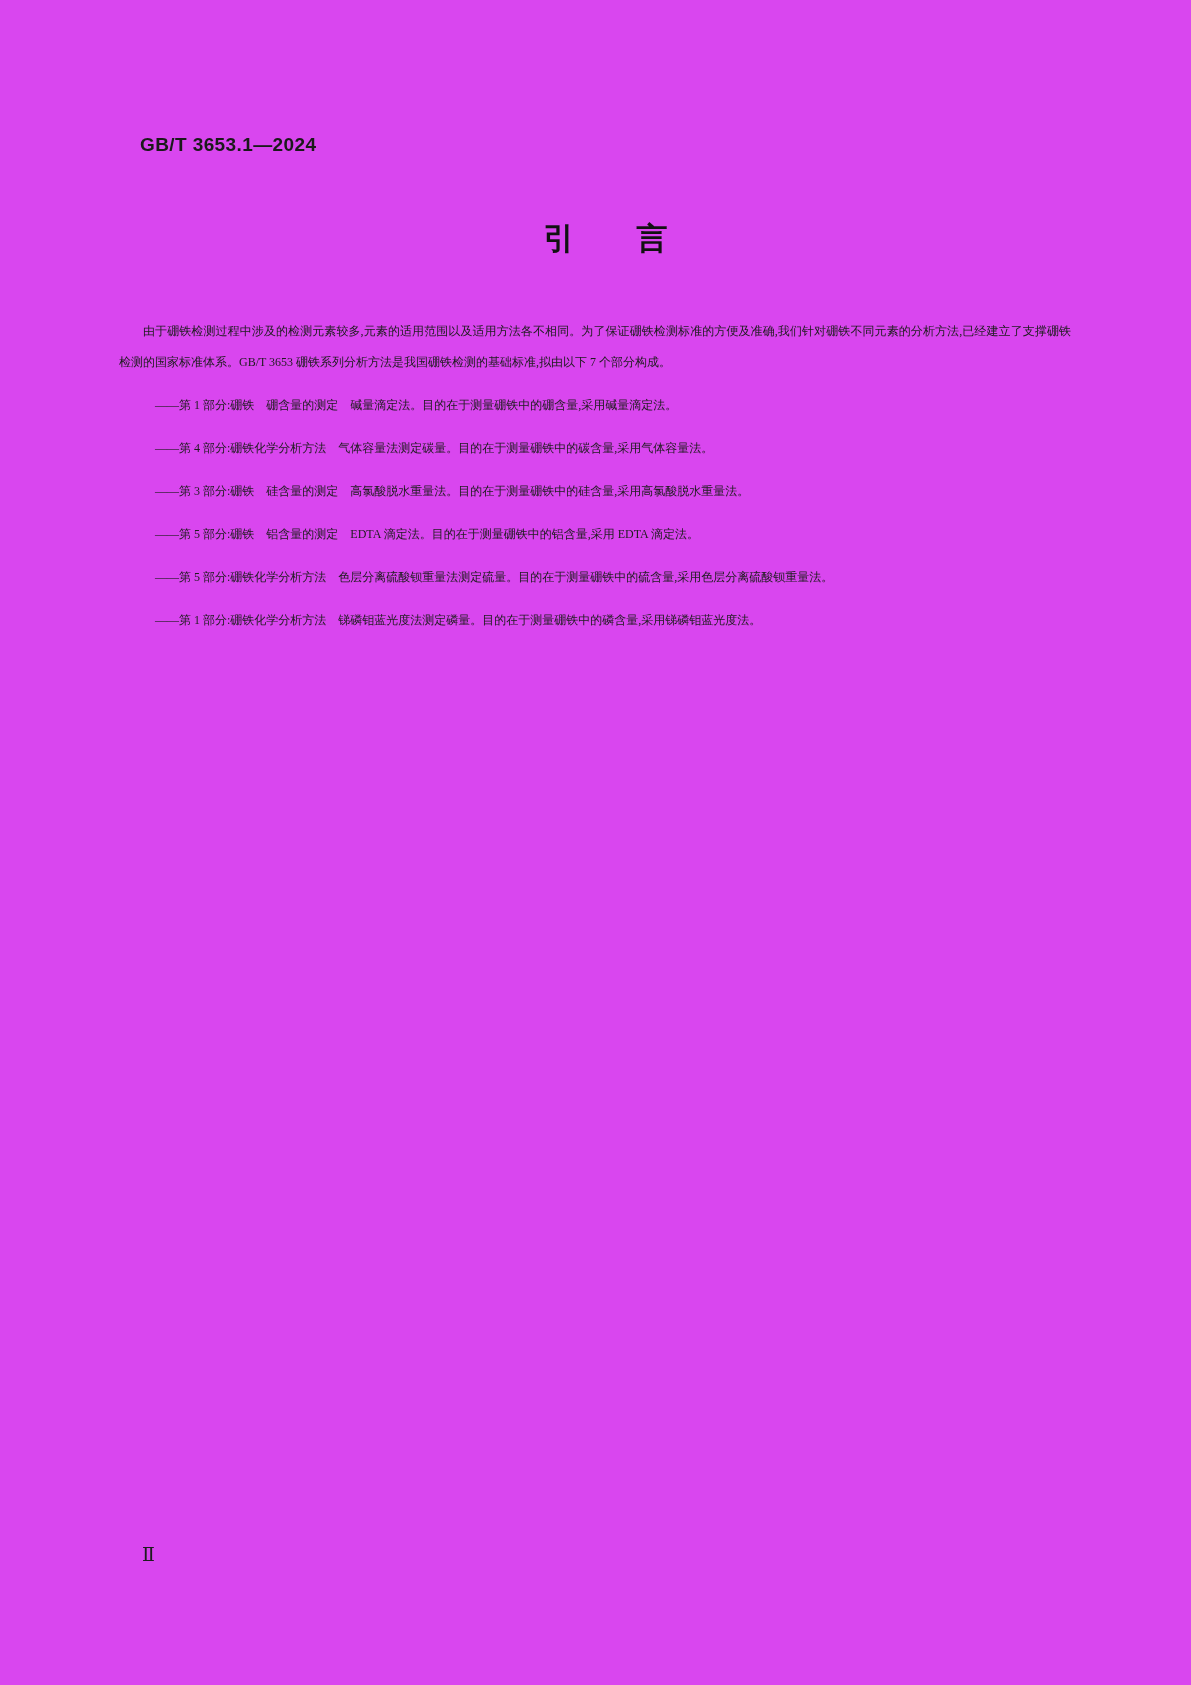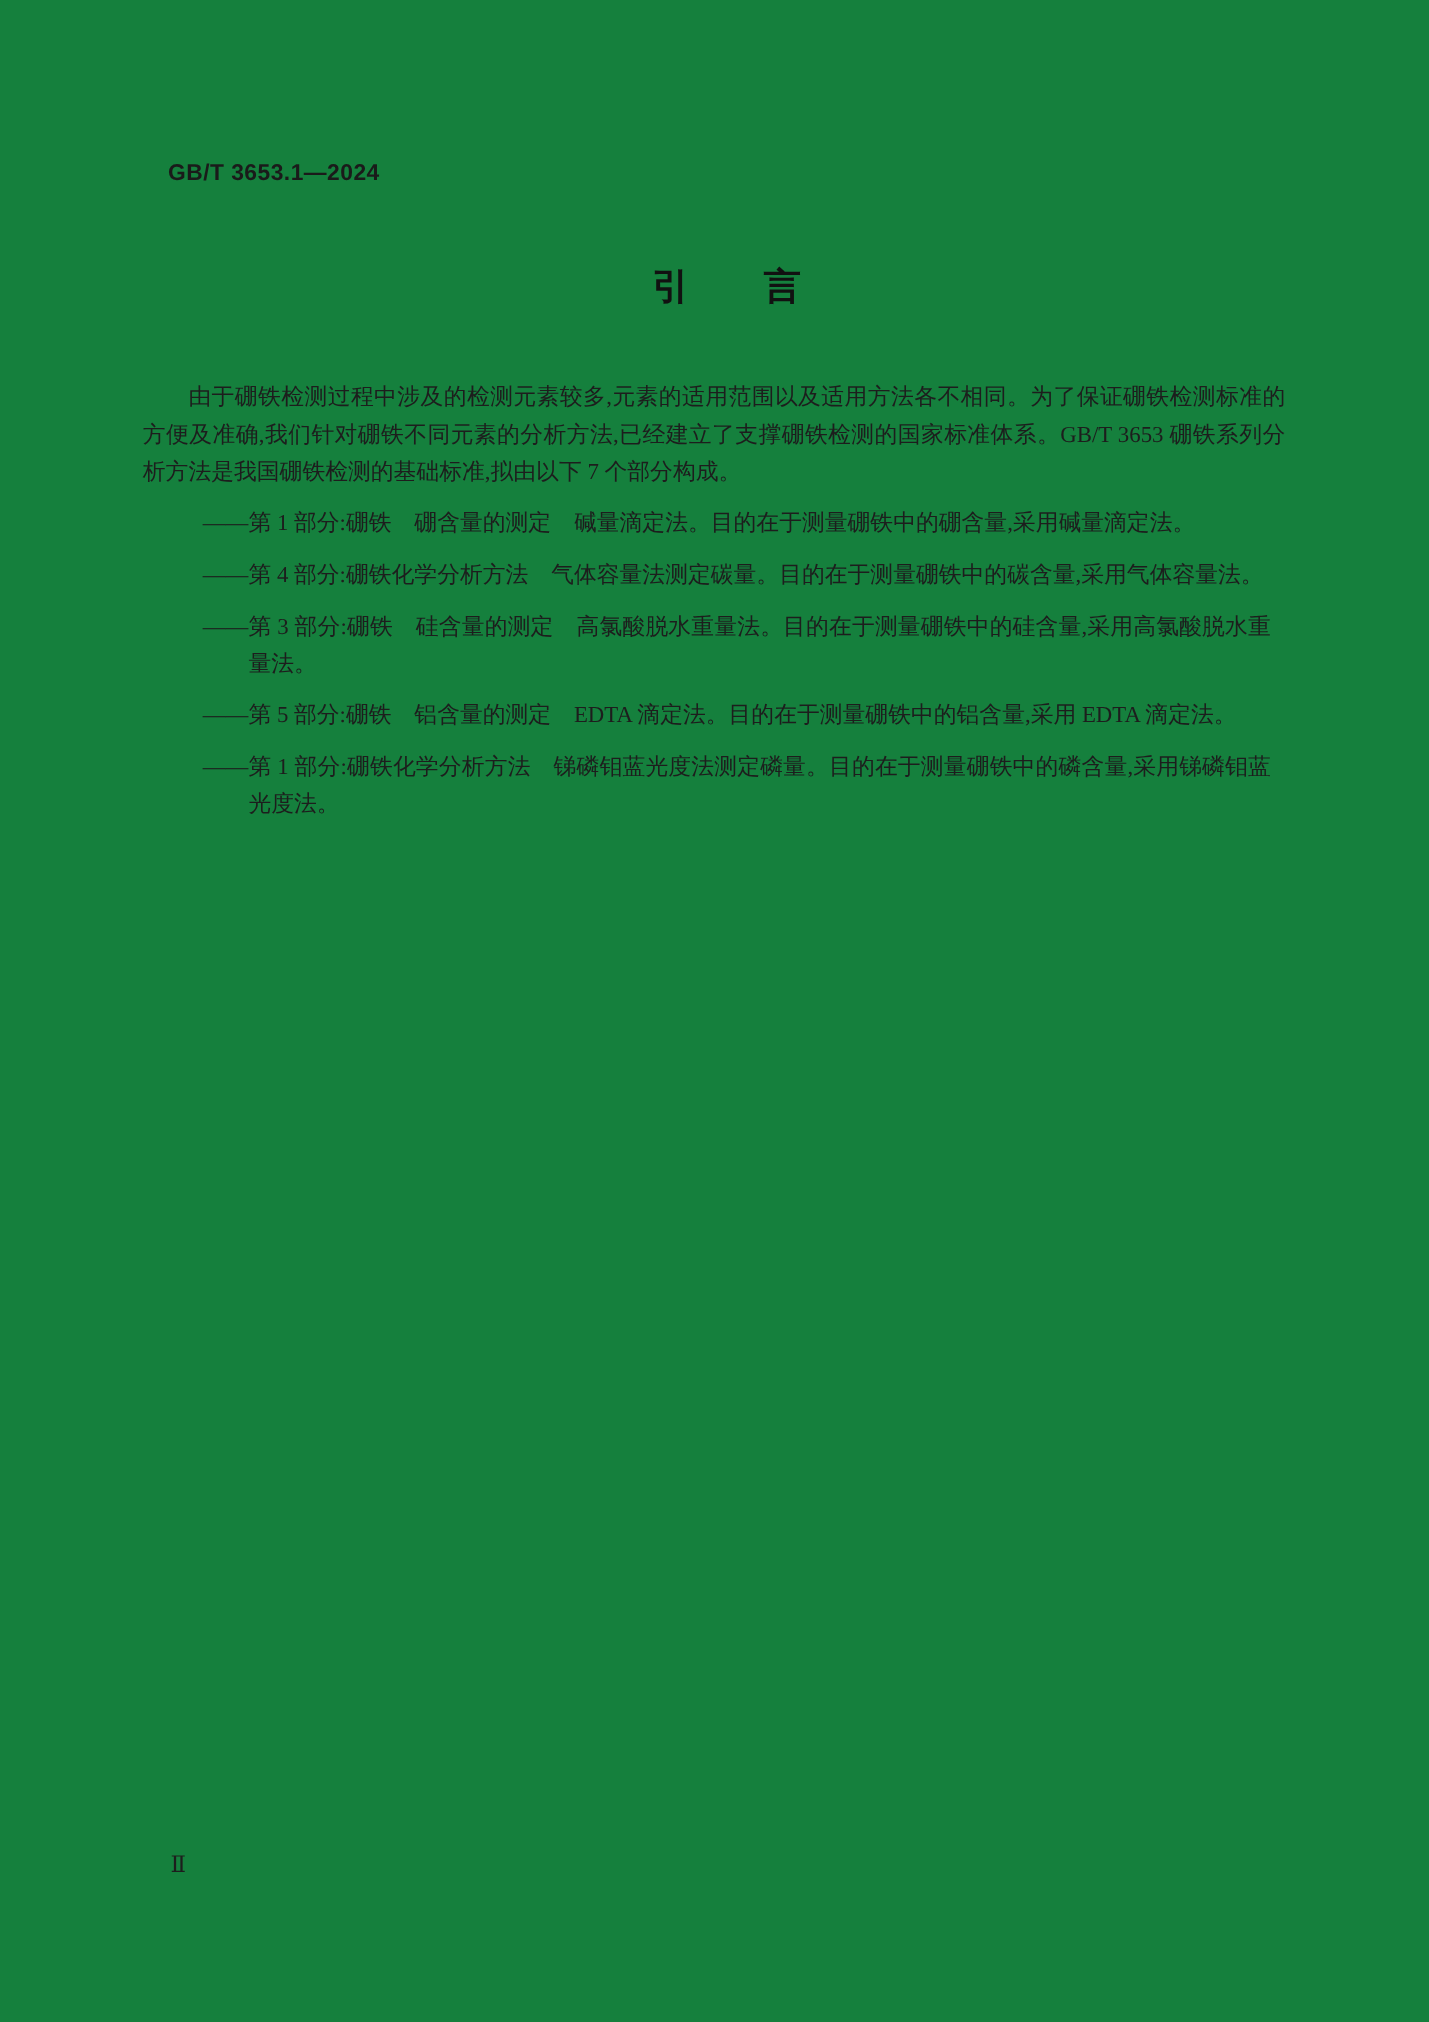--- a/index.html
+++ b/index.html
@@ -8,21 +8,21 @@
     width: 1191px;
     height: 1685px;
     position: relative;
     font-family: "Liberation Serif", "DejaVu Serif", serif;
     color: #1d1d1d;
     -webkit-font-smoothing: antialiased;
   }
   .page {
     position: absolute;
     inset: 0;
-    background: #15803d;
+    background: #d946ef;
     overflow: hidden;
   }
   .doc-number {
     position: absolute;
     top: 134px;
     left: 140px;
     font-family: "Liberation Sans", "DejaVu Sans", sans-serif;
     font-weight: bold;
     font-size: 19px;
     letter-spacing: 0.4px;
@@ -40,21 +40,21 @@
     font-size: 31px;
     color: #111111;
     white-space: pre;
     padding-left: 20px;
   }
   .body-text {
     position: absolute;
     top: 316px;
     left: 119px;
     width: 952px;
-    font-size: 19px;
+    font-size: 12px;
     line-height: 31px;
     text-align: justify;
     text-justify: inter-ideograph;
     color: #1d1d1d;
   }
   .intro {
     text-indent: 2em;
     margin: 0;
   }
   .part-item {
@@ -79,18 +79,19 @@
   <div class="doc-number">GB/T 3653.1—2024</div>
 
   <div class="title">引　　言</div>
 
   <div class="body-text">
     <p class="intro">由于硼铁检测过程中涉及的检测元素较多,元素的适用范围以及适用方法各不相同。为了保证硼铁检测标准的方便及准确,我们针对硼铁不同元素的分析方法,已经建立了支撑硼铁检测的国家标准体系。GB/T 3653 硼铁系列分析方法是我国硼铁检测的基础标准,拟由以下 7 个部分构成。</p>
     <p class="part-item">——第 1 部分:硼铁　硼含量的测定　碱量滴定法。目的在于测量硼铁中的硼含量,采用碱量滴定法。</p>
     <p class="part-item">——第 4 部分:硼铁化学分析方法　气体容量法测定碳量。目的在于测量硼铁中的碳含量,采用气体容量法。</p>
     <p class="part-item">——第 3 部分:硼铁　硅含量的测定　高氯酸脱水重量法。目的在于测量硼铁中的硅含量,采用高氯酸脱水重量法。</p>
     <p class="part-item">——第 5 部分:硼铁　铝含量的测定　EDTA 滴定法。目的在于测量硼铁中的铝含量,采用 EDTA 滴定法。</p>
+    <p class="part-item">——第 5 部分:硼铁化学分析方法　色层分离硫酸钡重量法测定硫量。目的在于测量硼铁中的硫含量,采用色层分离硫酸钡重量法。</p>
     <p class="part-item">——第 1 部分:硼铁化学分析方法　锑磷钼蓝光度法测定磷量。目的在于测量硼铁中的磷含量,采用锑磷钼蓝光度法。</p>
   </div>
 
   <div class="page-number">Ⅱ</div>
 
 </div>
 
 </body></html>

